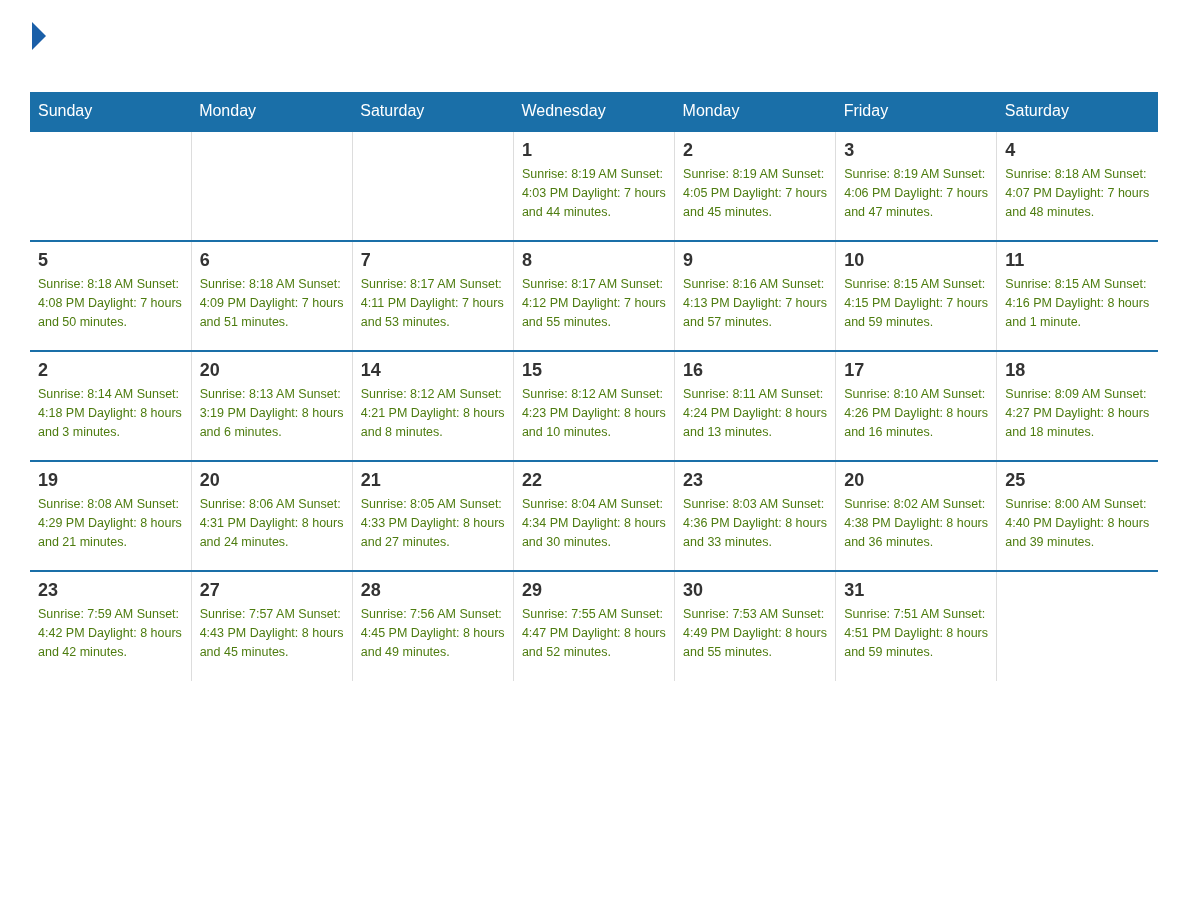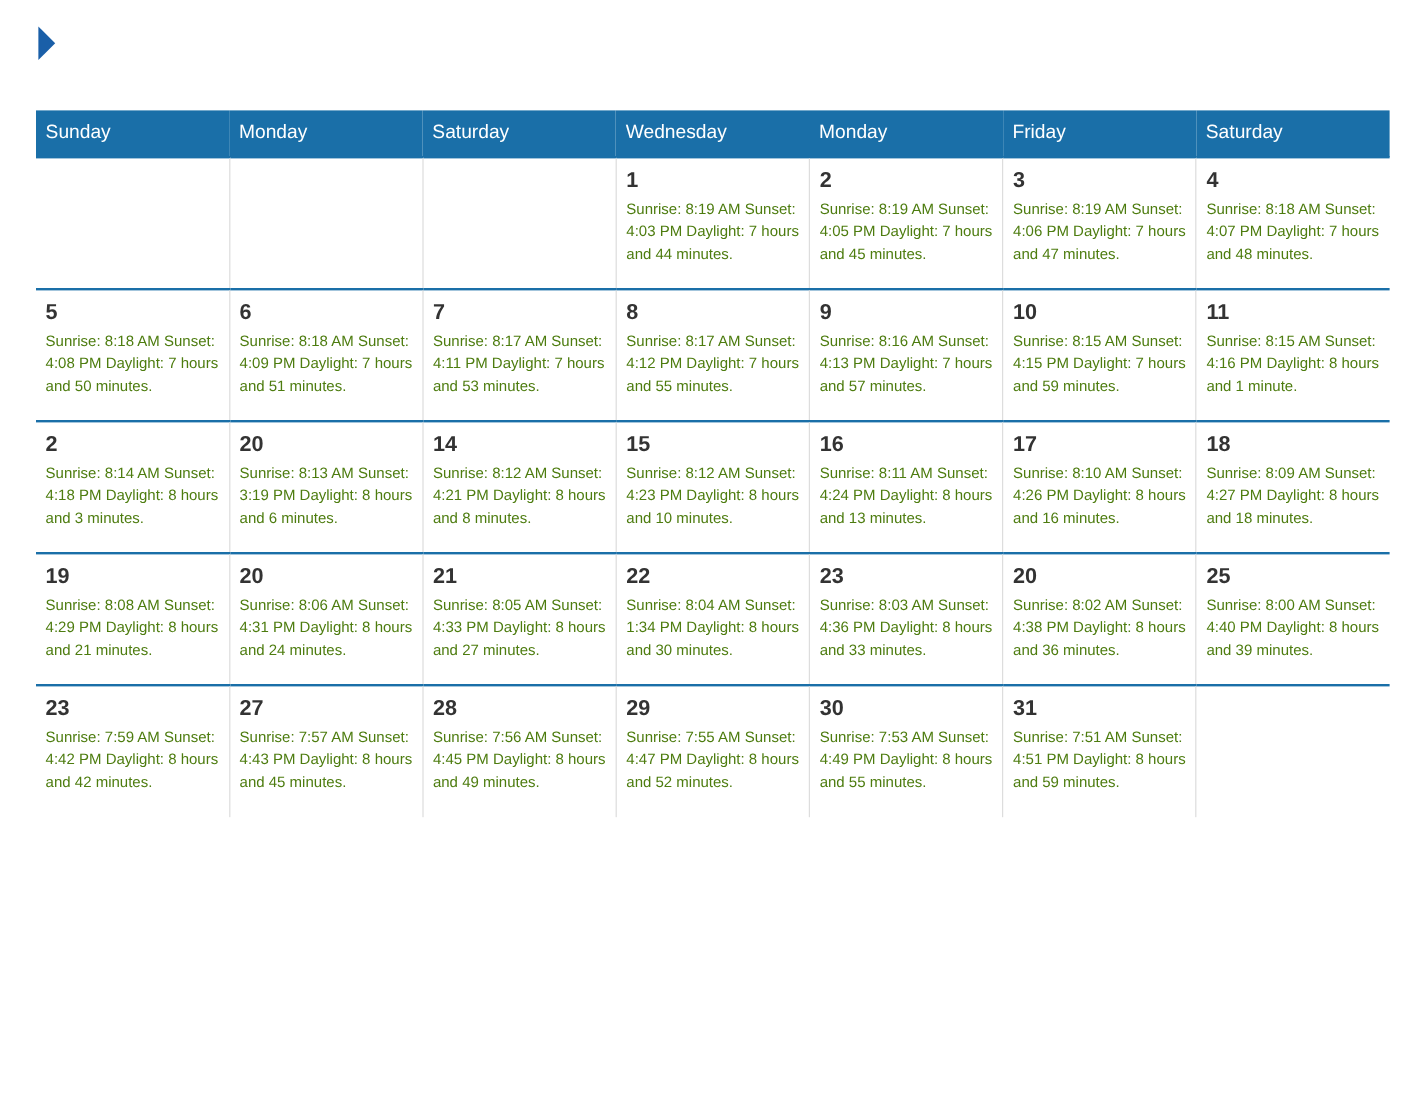--- a/index.html
+++ b/index.html
@@ -285,21 +285,21 @@
         <td>
           <span class="day-num">21</span>
           <div class="day-info">Sunrise: 8:05 AM
 Sunset: 4:33 PM
 Daylight: 8 hours
 and 27 minutes.</div>
         </td>
         <td>
           <span class="day-num">22</span>
           <div class="day-info">Sunrise: 8:04 AM
-Sunset: 1:34 PM
+Sunset: 4:34 PM
 Daylight: 8 hours
 and 30 minutes.</div>
         </td>
         <td>
           <span class="day-num">23</span>
           <div class="day-info">Sunrise: 8:03 AM
 Sunset: 4:36 PM
 Daylight: 8 hours
 and 33 minutes.</div>
         </td>

